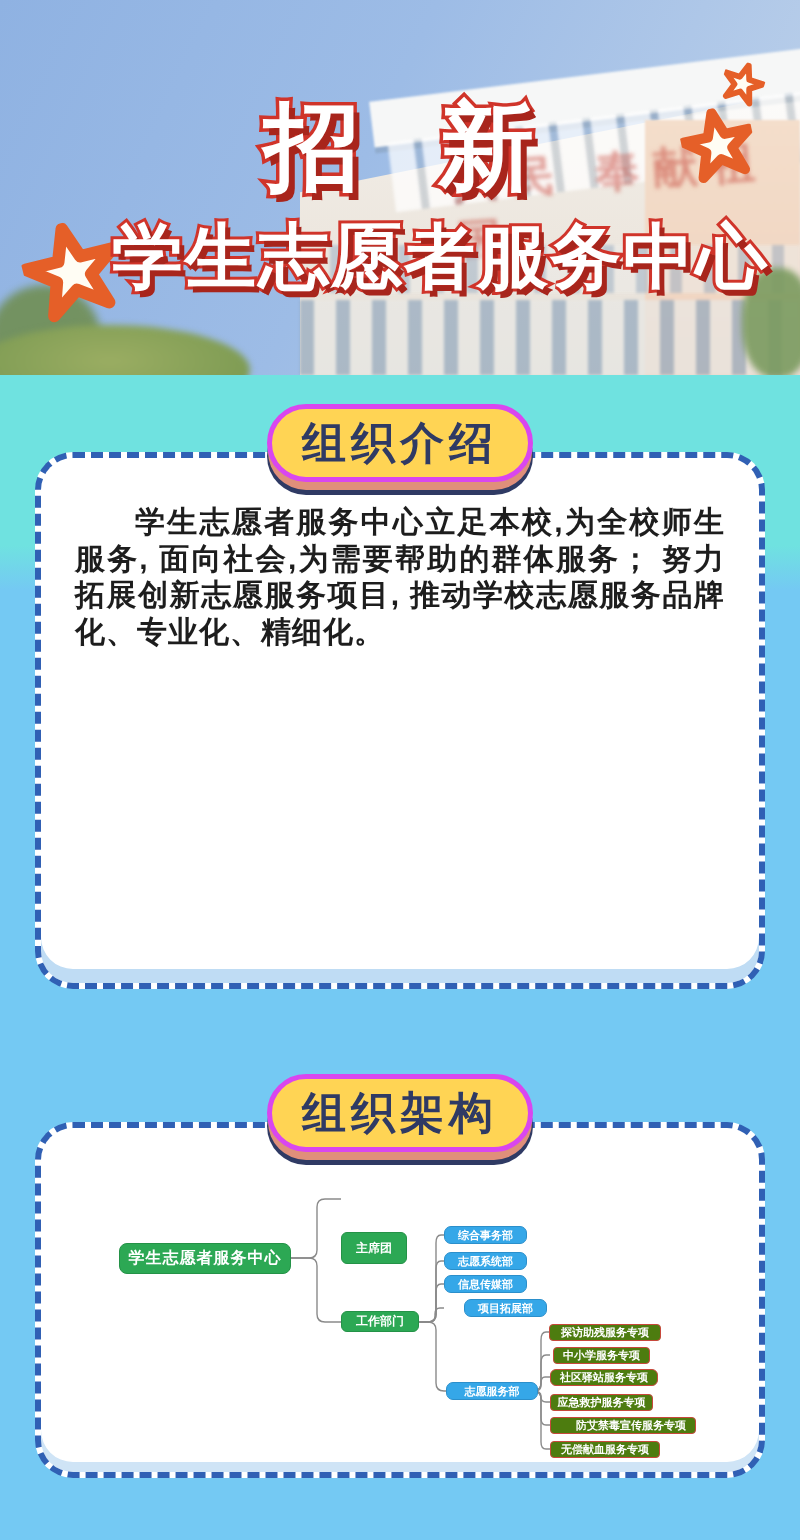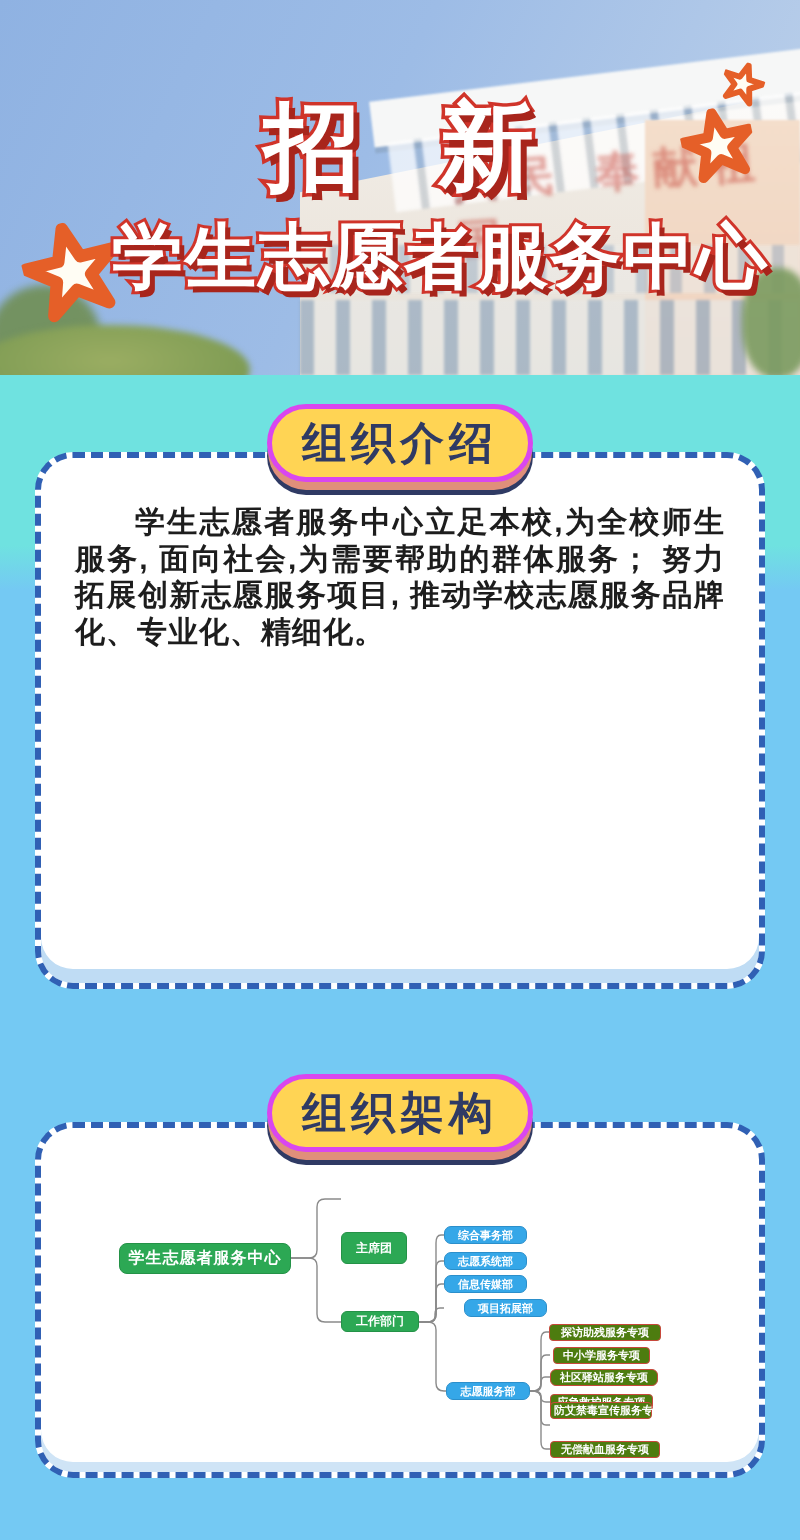--- a/index.html
+++ b/index.html
@@ -135,25 +135,25 @@
       </svg>
 
       <div class="node n-green n-root" style="left:78px;top:115px;width:172px;height:31px;">学生志愿者服务中心</div>
       <div class="node n-green n-sm" style="left:300px;top:60px;width:66px;height:32px;margin-top:44px;">主席团</div>
       <div class="node n-green n-sm" style="left:300px;top:183px;width:78px;height:21px;">工作部门</div>
 
       <div class="node n-blue" style="left:403px;top:98px;width:83px;height:18px;">综合事务部</div>
       <div class="node n-blue" style="left:403px;top:124px;width:83px;height:18px;">志愿系统部</div>
       <div class="node n-blue" style="left:403px;top:147px;width:83px;height:18px;">信息传媒部</div>
       <div class="node n-blue" style="left:403px;top:171px;width:83px;height:18px;margin-left:20px;">项目拓展部</div>
-      <div class="node n-blue" style="left:405px;top:254px;width:84px;height:18px;">志愿服务部</div>
+      <div class="node n-blue" style="left:405px;top:254px;width:92px;height:18px;">志愿服务部</div>
 
       <div class="node n-red" style="left:508px;top:196px;width:112px;height:17px;">探访助残服务专项</div>
       <div class="node n-red" style="left:512px;top:219px;width:97px;height:17px;">中小学服务专项</div>
       <div class="node n-red" style="left:509px;top:241px;width:108px;height:17px;border-radius:6px;">社区驿站服务专项</div>
       <div class="node n-red" style="left:509px;top:266px;width:103px;height:17px;">应急救护服务专项</div>
-      <div class="node n-red" style="left:509px;top:274px;width:102px;height:17px;padding-left:16px;">防艾禁毒宣传服务专项</div>
+      <div class="node n-red" style="left:509px;top:289px;width:146px;height:17px;padding-left:16px;">防艾禁毒宣传服务专项</div>
       <div class="node n-red" style="left:509px;top:313px;width:110px;height:17px;">无偿献血服务专项</div>
     </div>
   </div>
   <div class="badge badge-org">组织架构</div>
 
 </div>
 
 </body></html>

